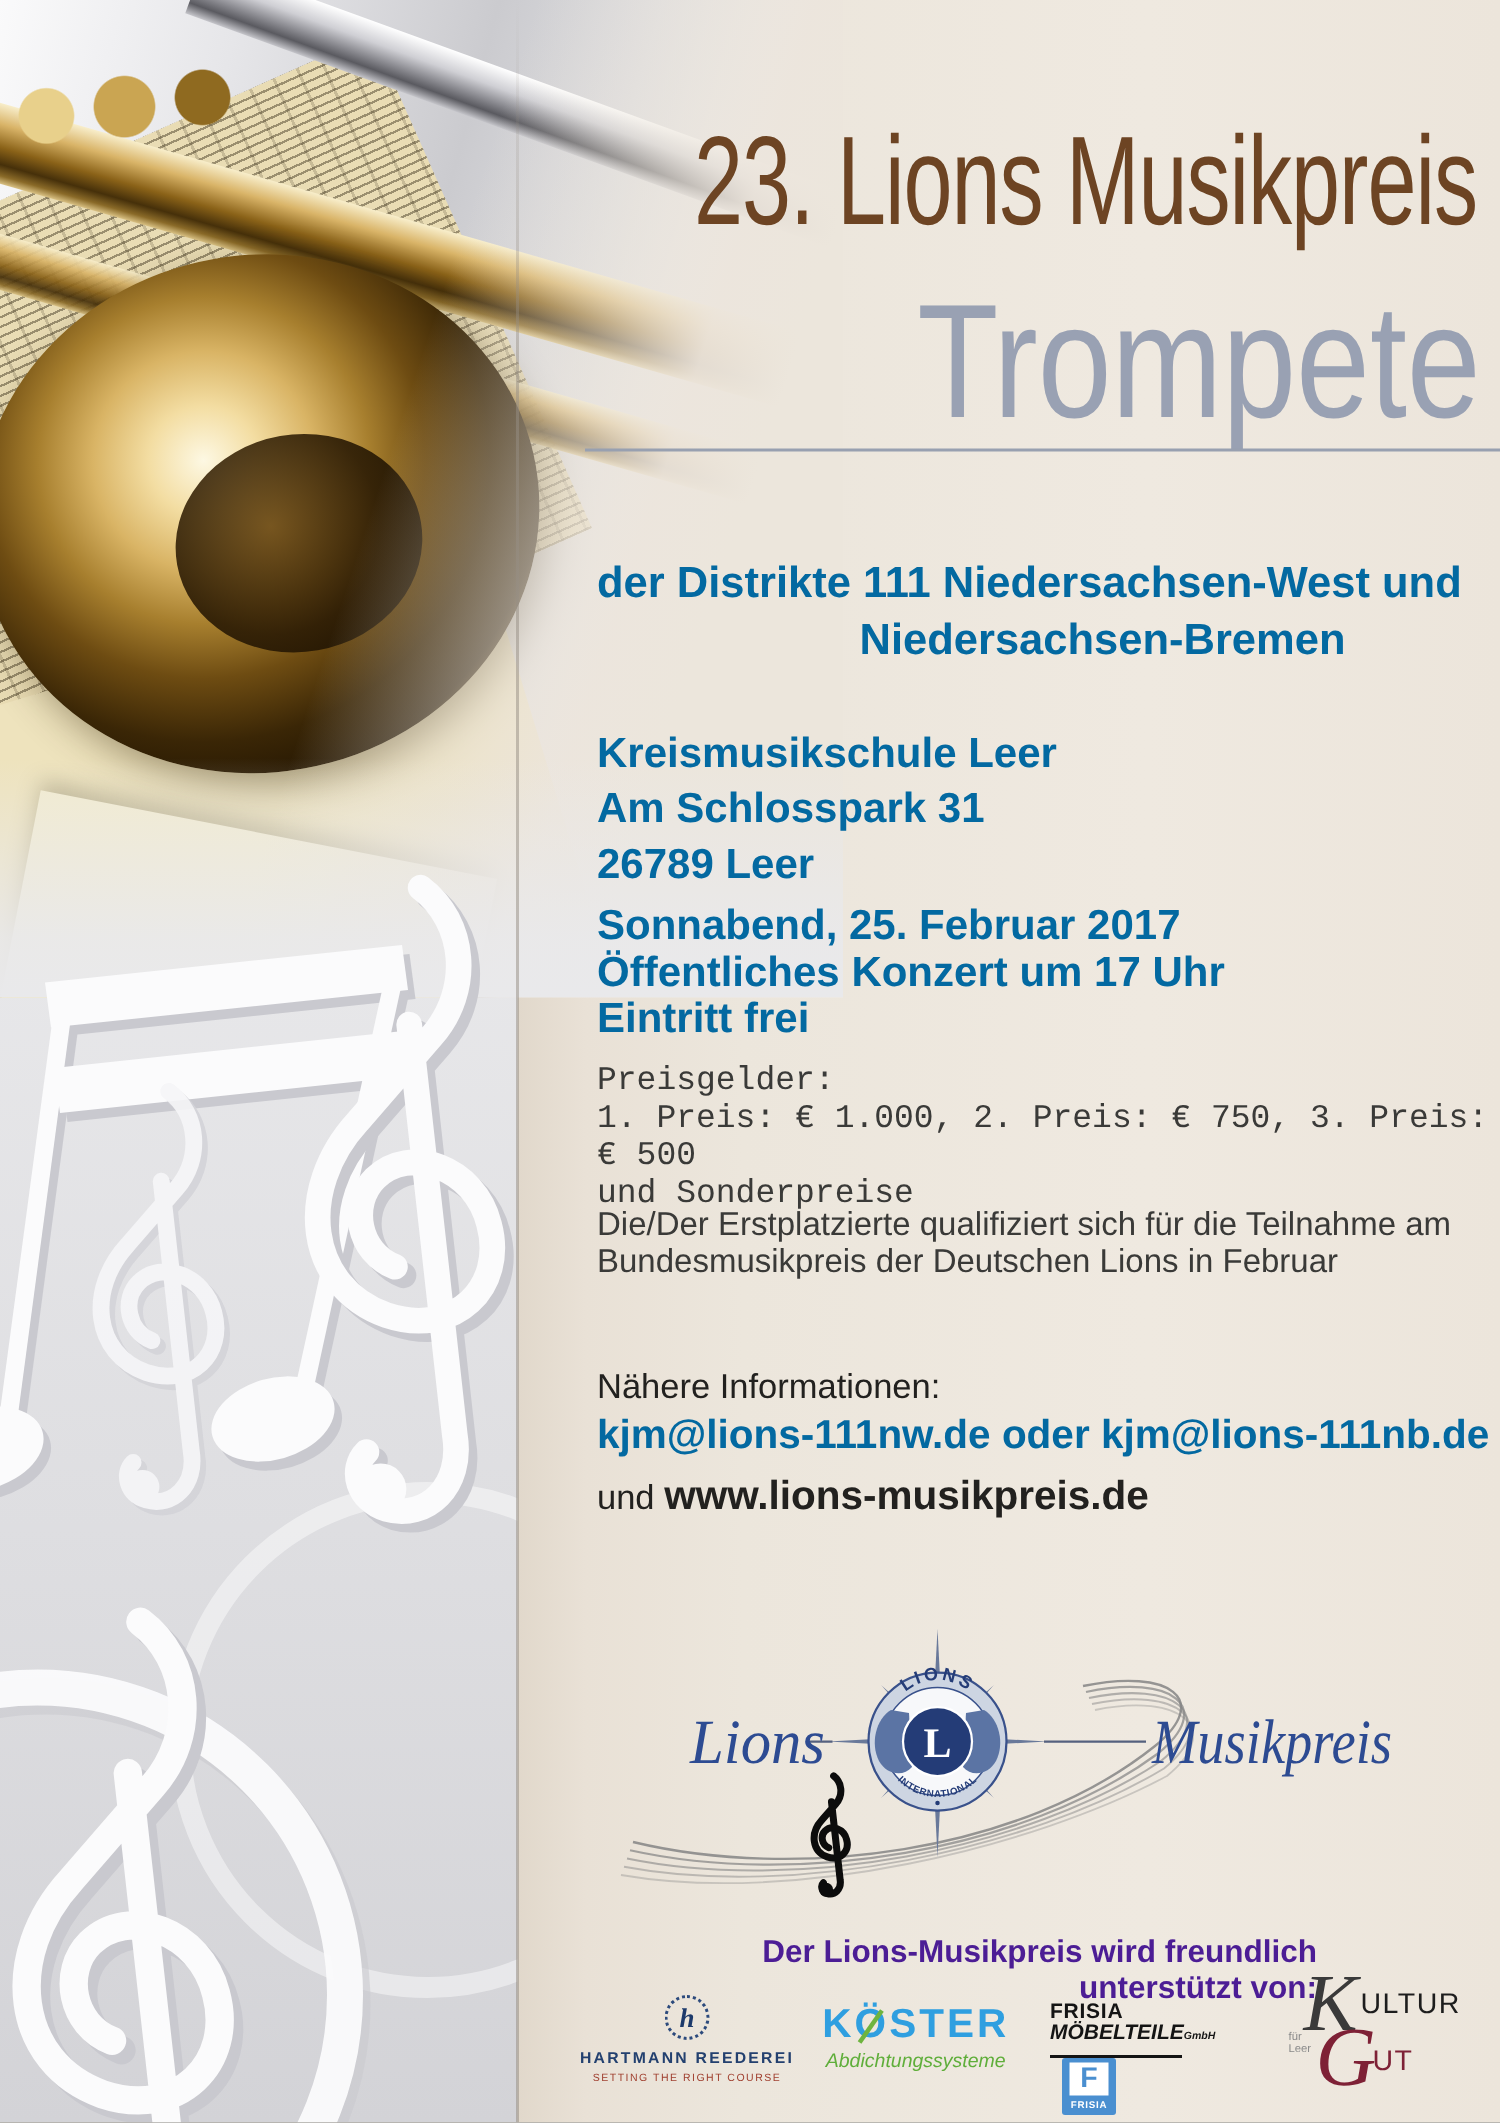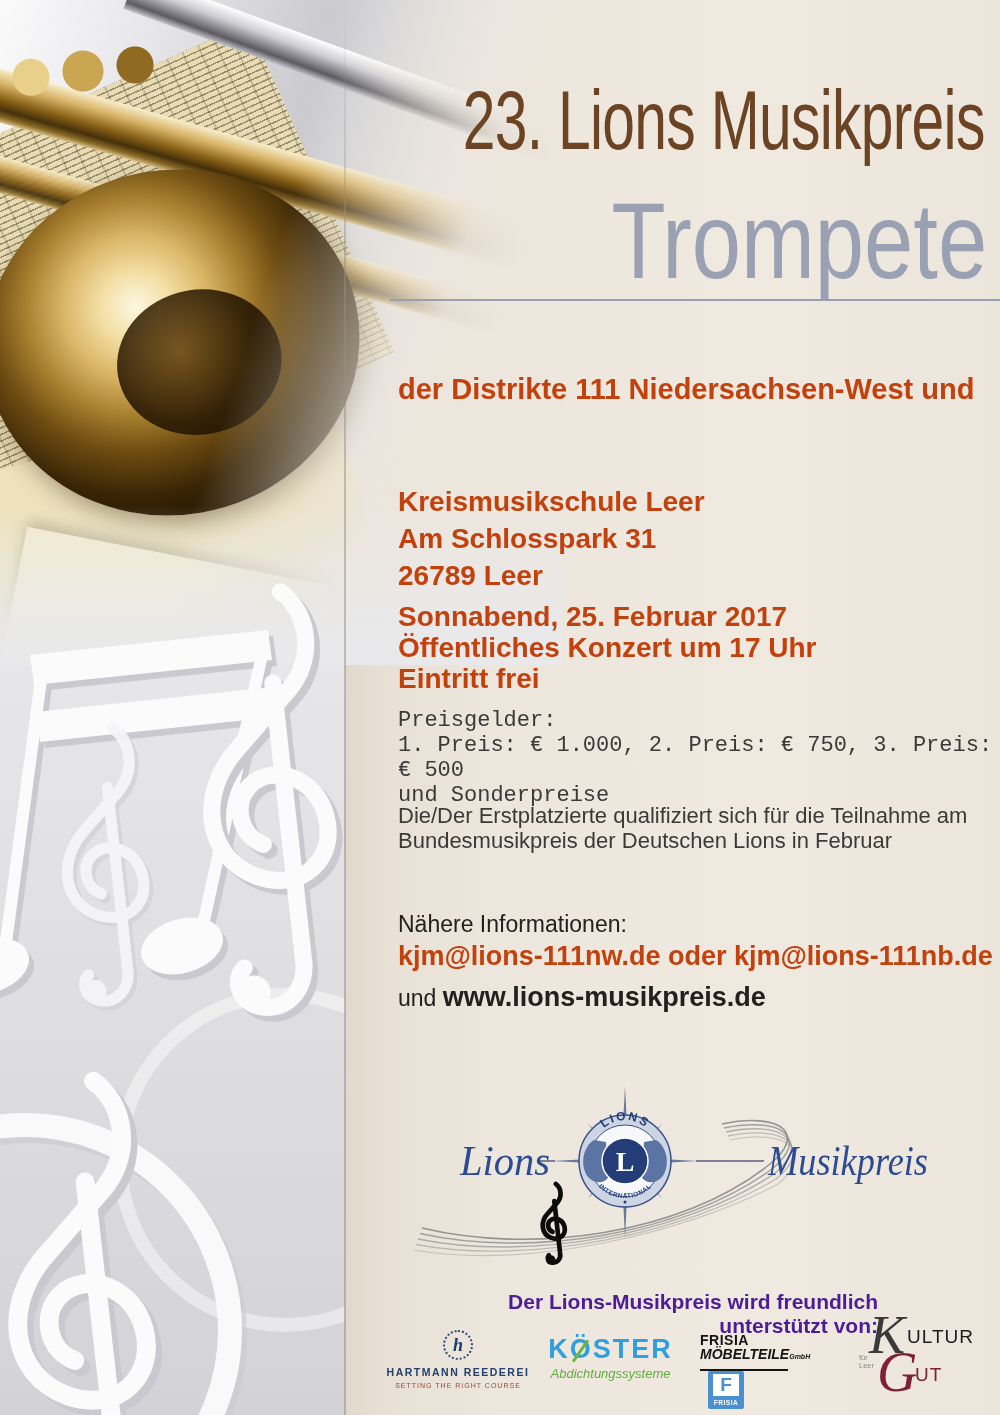--- a/index.html
+++ b/index.html
@@ -43,21 +43,21 @@
     background:linear-gradient(108deg,rgba(235,228,217,0) 46%,rgba(235,228,217,.55) 60%,rgba(236,229,220,.95) 70%,#ece6dc 78%);}
   .fade-bottom{position:absolute;inset:0;
     background:linear-gradient(to bottom,rgba(233,233,235,0) 76%,rgba(233,233,235,.9) 94%,#e9e9eb 100%);}
 
   
   .t-title{position:absolute;right:15px;top:74px;font-size:84px;line-height:1.1;color:#6d4423;
     white-space:nowrap;transform:scaleX(.70);transform-origin:right center;letter-spacing:-1px;}
   .t-sub{position:absolute;right:13px;top:184px;font-size:108px;line-height:1.05;color:#99a1b3;
     white-space:nowrap;transform:scaleX(.82);transform-origin:right center;}
   .rule{position:absolute;left:390px;right:0;top:299px;height:2px;background:#98a0b0;}
-  .blk{position:absolute;left:398px;color:#c2410c;}
+  .blk{position:absolute;left:398px;color:#0369a1;}
   .district{top:370px;font-size:29px;font-weight:bold;line-height:38px;}
   .district .l2{padding-left:175px;}
   .venue{top:483px;font-size:28px;font-weight:bold;line-height:37px;}
   .event{top:601px;font-size:28px;font-weight:bold;line-height:31px;}
   .prizes{top:708px;font-size:22px;line-height:25px;color:#3a3a38;font-family:Liberation Mono, monospace;}
   .qualif{top:803px;font-size:22px;line-height:25px;color:#3a3a38;}
   .infolabel{top:911px;font-size:23px;color:#22211f;}
   .emails{top:941px;font-size:27px;font-weight:bold;}
   .webline{top:982px;font-size:23px;color:#22211f;}
   .webline strong{font-size:27px;text-align:right;}
@@ -172,20 +172,21 @@
   </svg>
 
   <div class="divider"></div>
 
   <div class="t-title">23. Lions Musikpreis</div>
   <div class="t-sub">Trompete</div>
   <div class="rule"></div>
 
   <div class="blk district">
     <div>der Distrikte 111 Niedersachsen-West und</div>
+    <div class="l2">Niedersachsen-Bremen</div>
   </div>
 
   <div class="blk venue">
     <div>Kreismusikschule Leer</div>
     <div>Am Schlosspark 31</div>
     <div>26789 Leer</div>
   </div>
 
   <div class="blk event">
     <div>Sonnabend, 25. Februar 2017</div>

